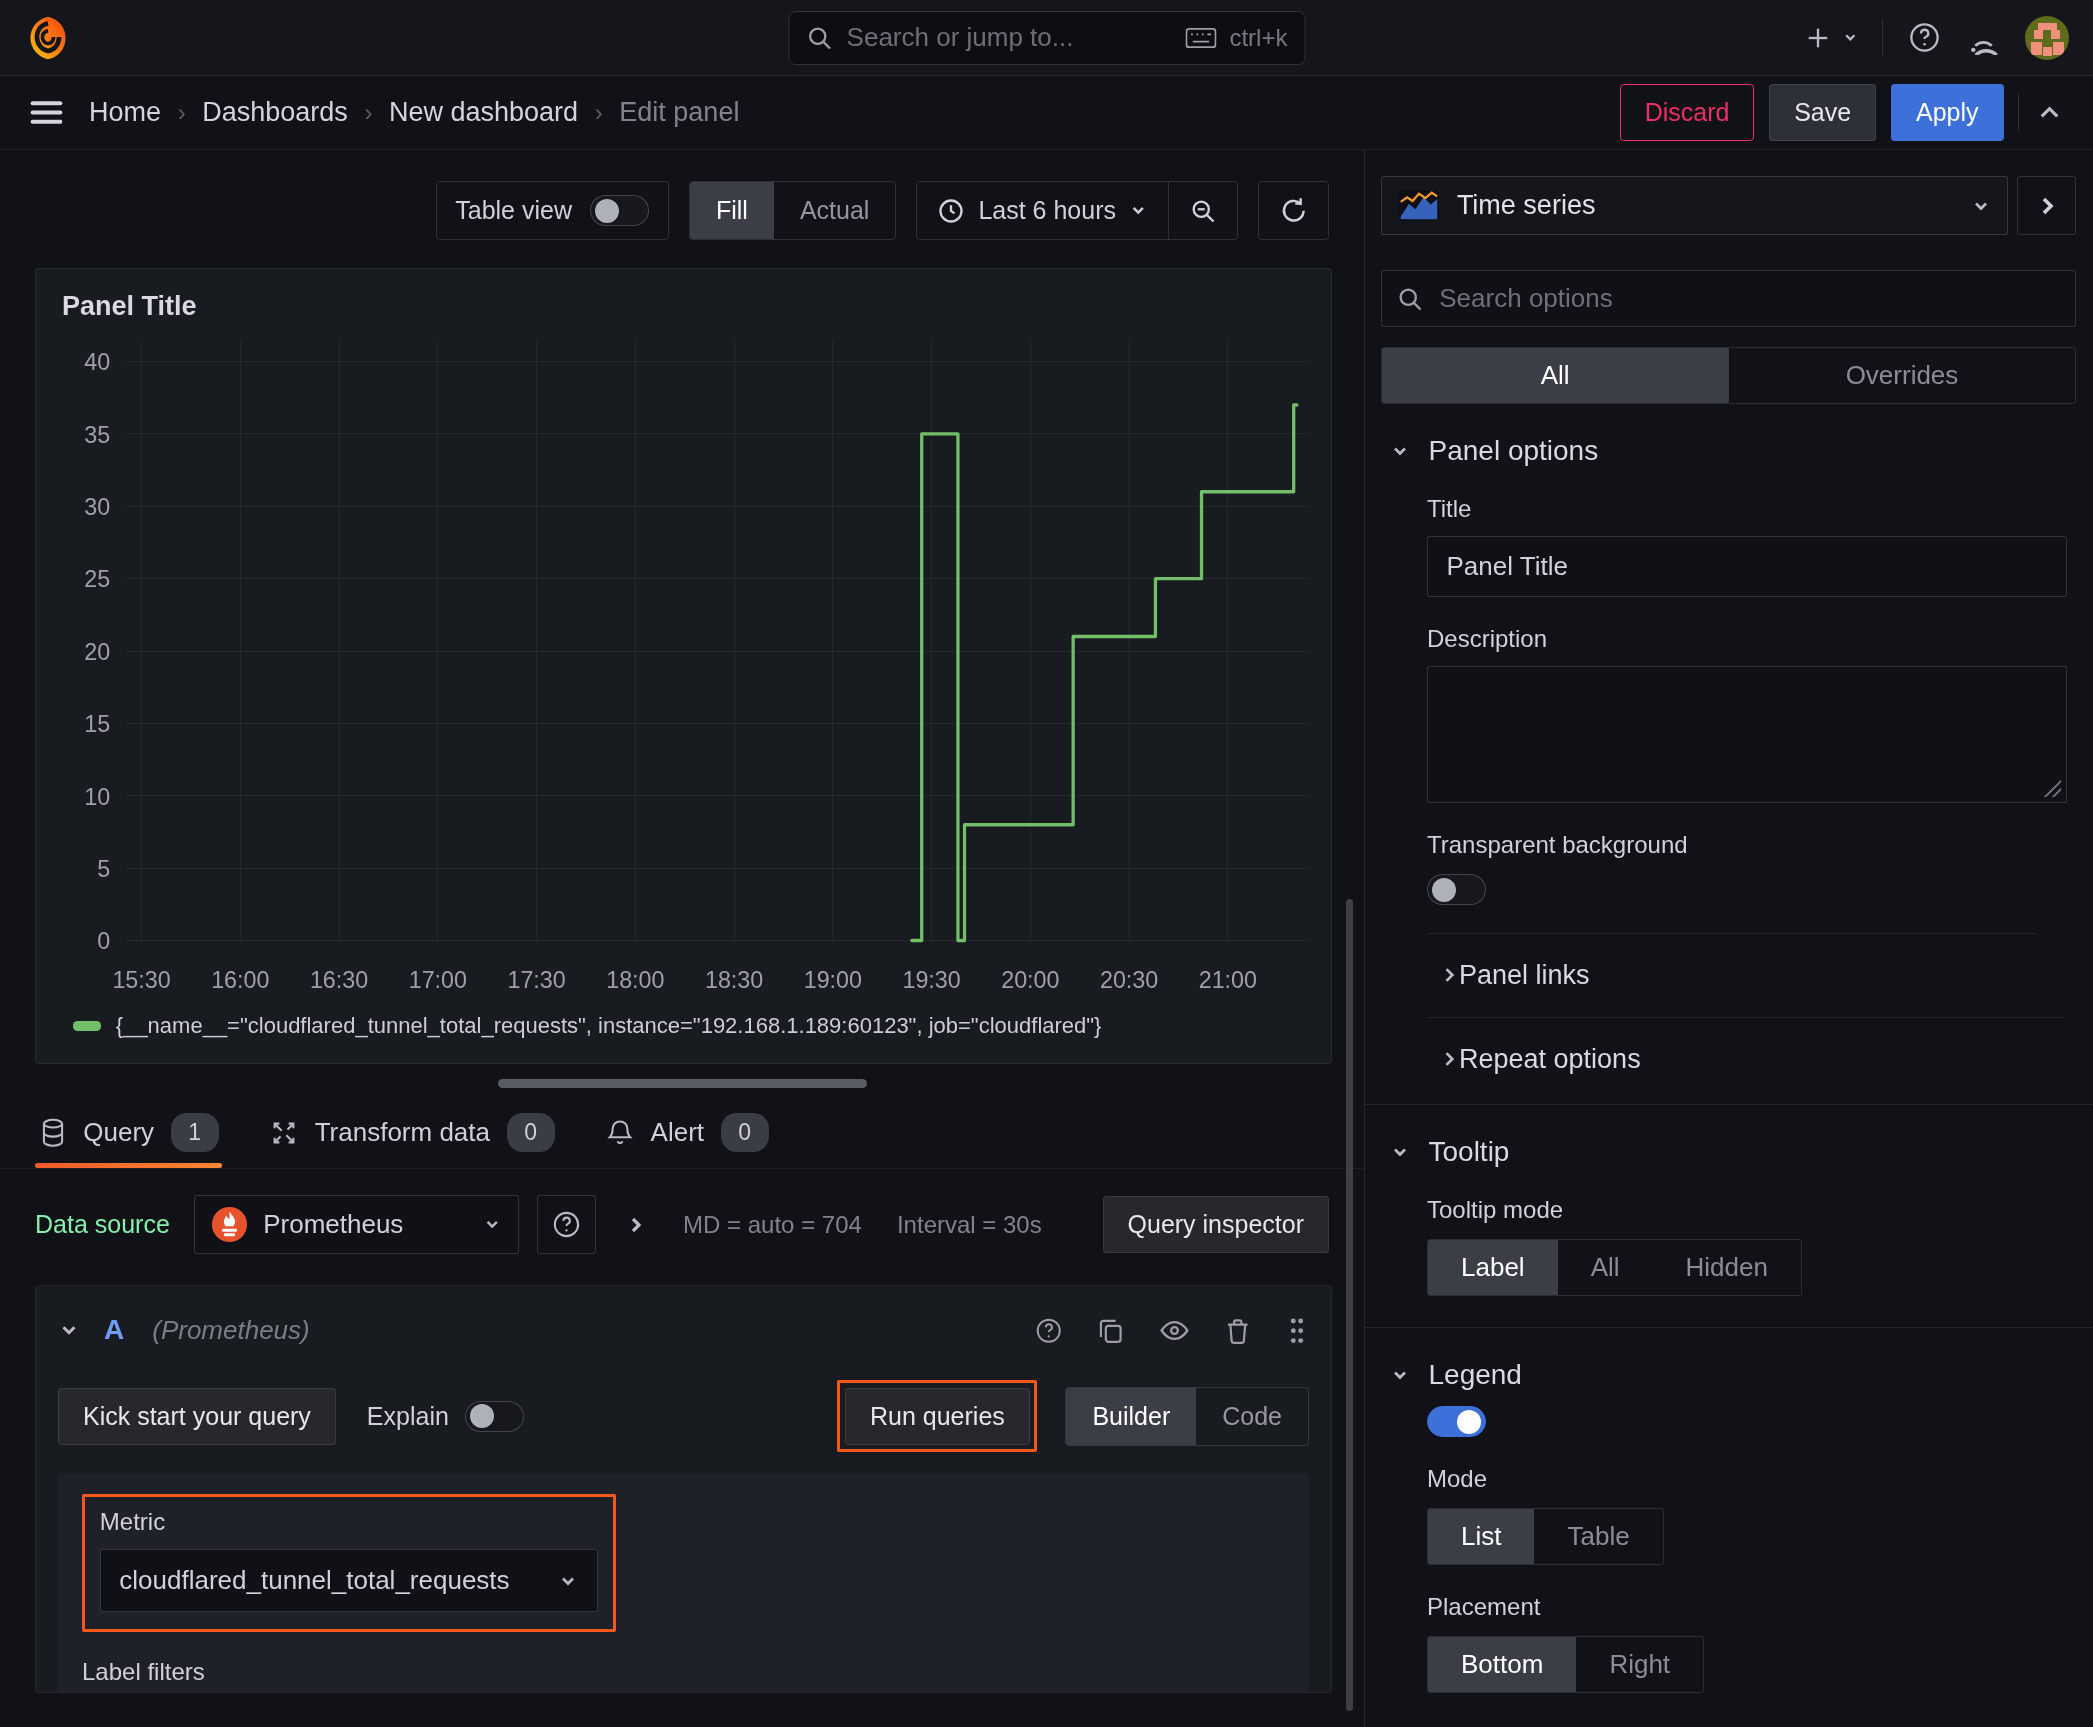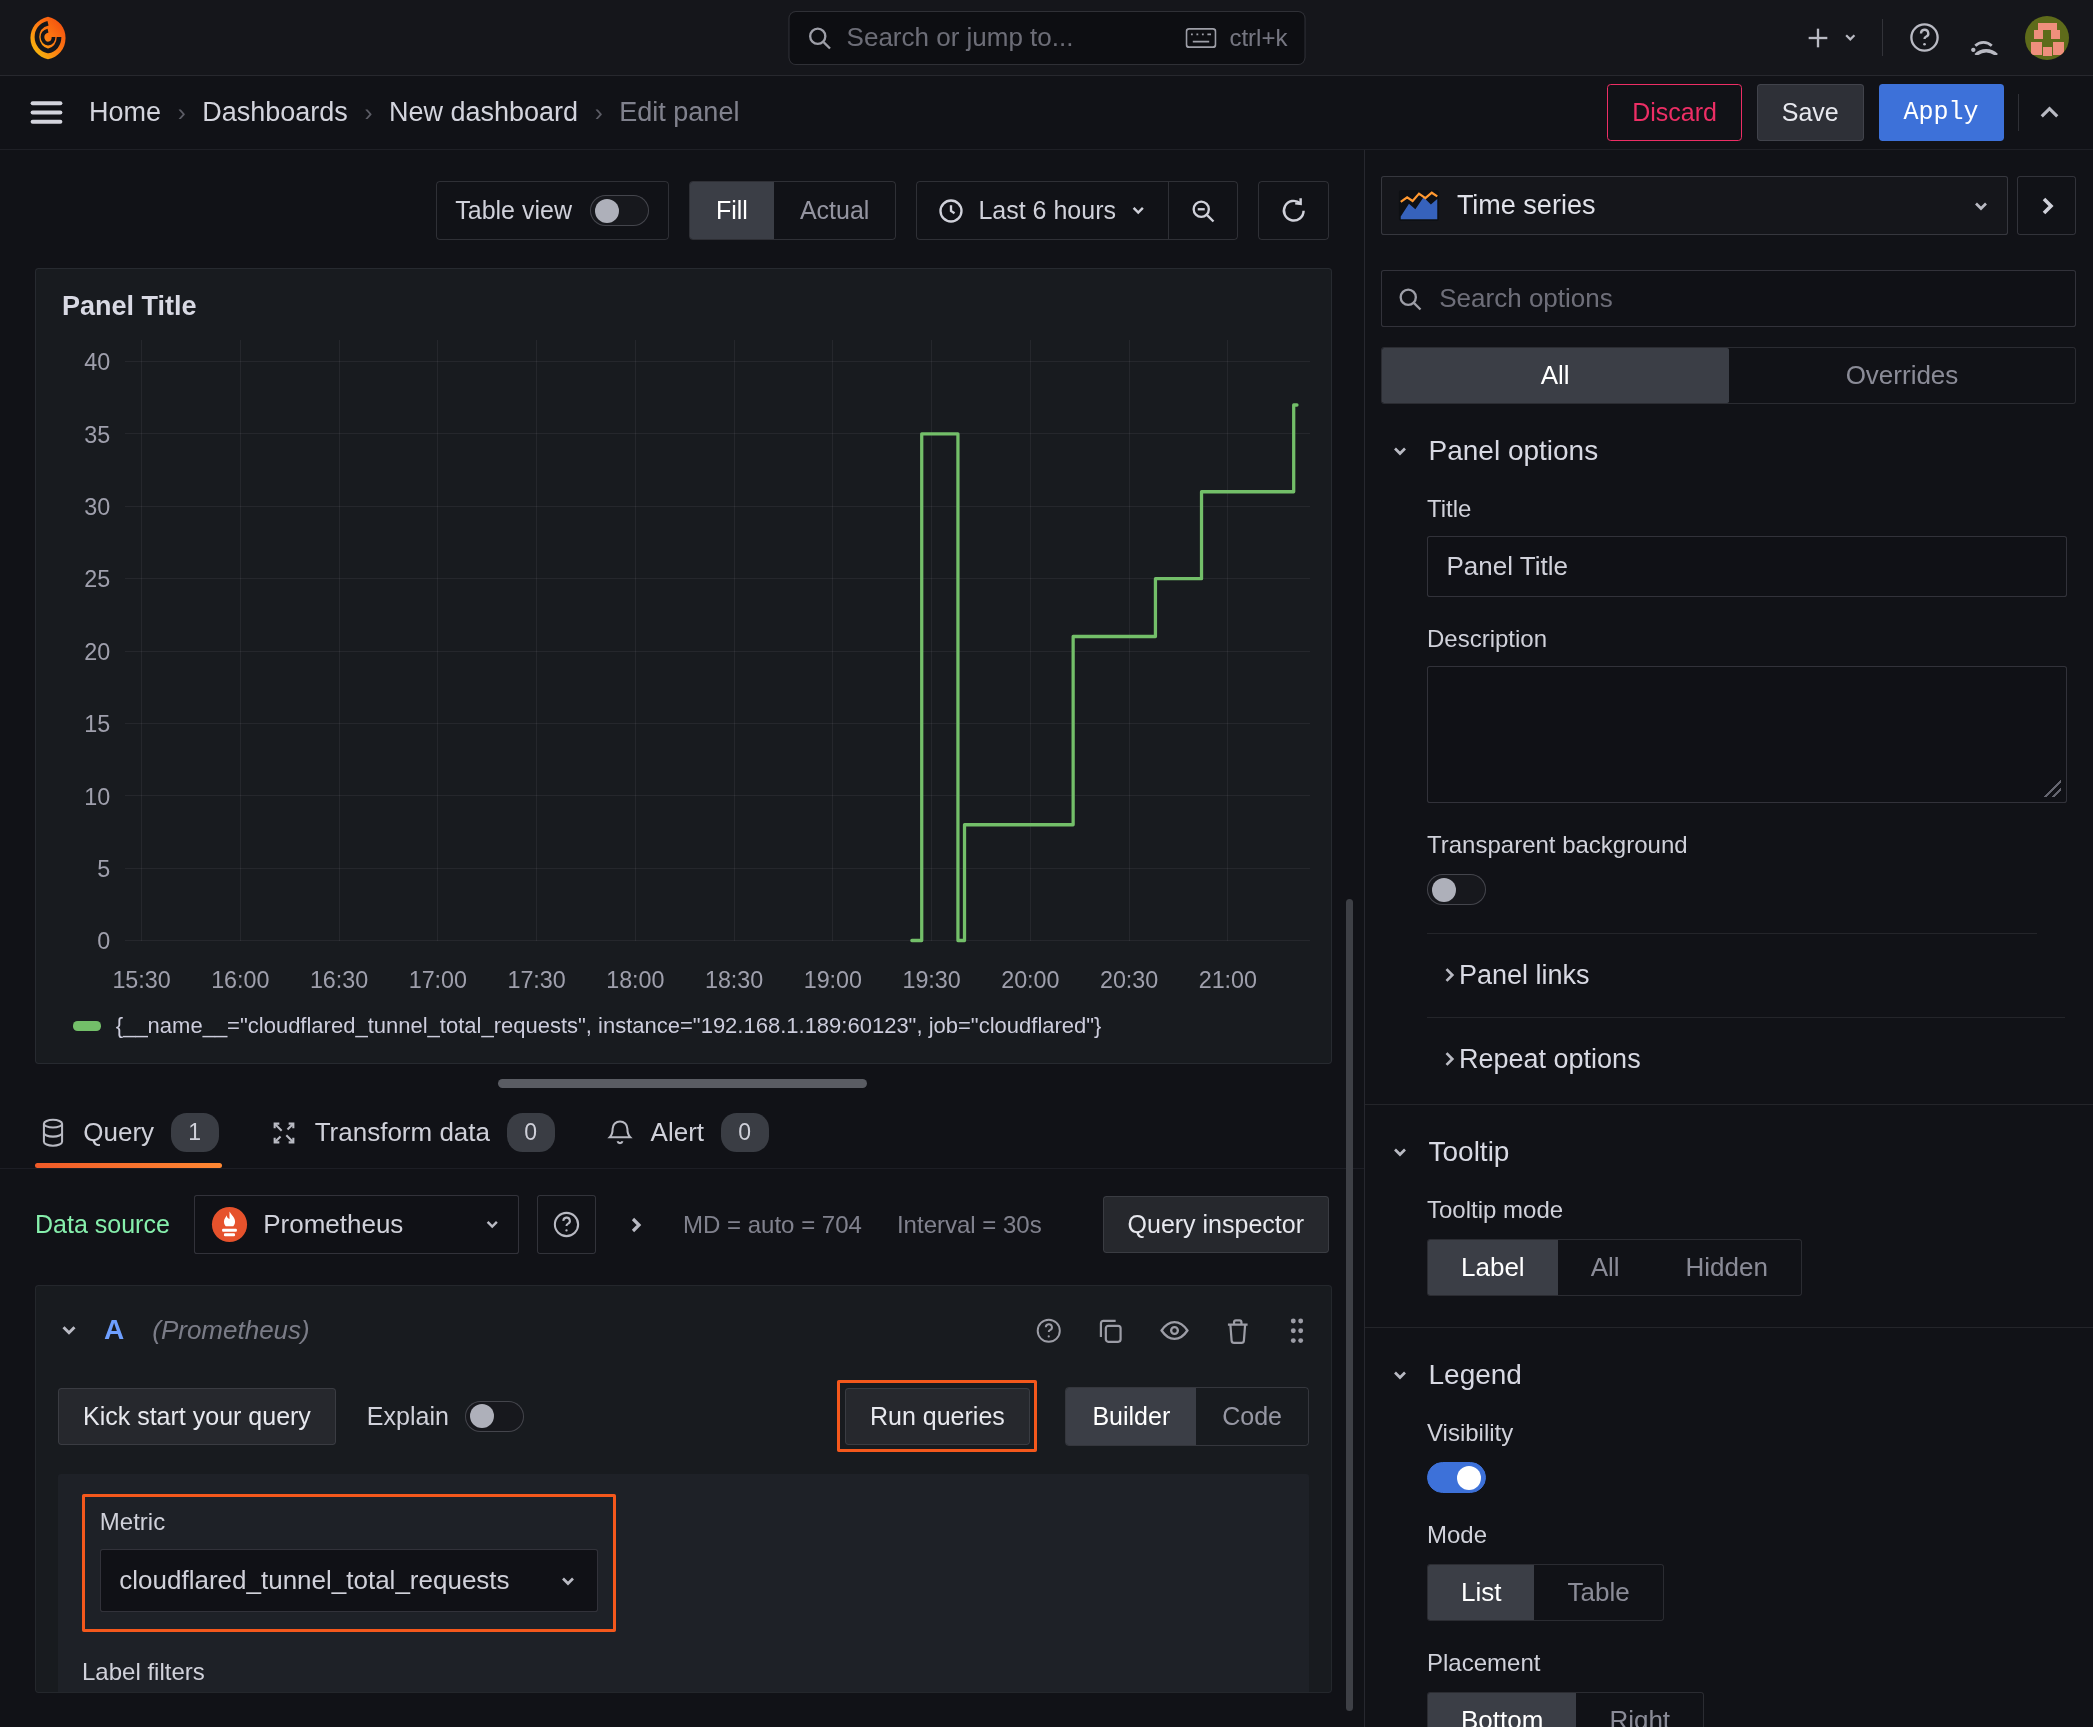--- a/index.html
+++ b/index.html
@@ -27,21 +27,21 @@
     display:flex; align-items:center; padding:0 28px; gap:24px; }
   .crumbs { display:flex; align-items:center; gap:16.6px; font-size:27px; }
   .crumb { color:#d3d4dd; cursor:pointer; }
   .crumb.current { color:rgba(204,204,220,0.60); }
   .crumb-sep { color:rgba(204,204,220,0.40); font-size:24px; }
   .nav-actions { margin-left:auto; display:flex; align-items:center; gap:14.8px; }
   .btn { height:57px; border-radius:3.7px; font-size:25px; display:inline-flex; align-items:center;
     padding:0 24px; cursor:pointer; border:0.9px solid transparent; white-space:nowrap; }
   .btn-discard { color:#ED2E65; border-color:#ED2E65; background:transparent; }
   .btn-secondary { background:#2e3037; color:#e7e8ee; border-color:rgba(204,204,220,0.12); }
-  .btn-primary { background:#3D71D9; color:#ffffff;font-family:Liberation Mono, monospace; }
+  .btn-primary { background:#3D71D9; color:#ffffff; }
 
   
   .main { display:flex; height:1578px; }
   .left { flex:1; position:relative; background:#111217; min-width:0; }
   .sidebar { width:729px; border-left:0.9px solid rgba(204,204,220,0.12); background:#111217;
     display:flex; flex-direction:column; }
 
   
   .panel-toolbar { display:flex; justify-content:flex-end; align-items:center; gap:20px;
     padding:31px 35px 0 35px; height:90px; }
@@ -617,21 +617,20 @@
       </div>
       <div class="divider-full"></div>
 
       <div class="sect-header">
         <svg width="20" height="20" viewBox="0 0 12 12" fill="none" stroke="#b9bac3" stroke-width="1.6">
             <path d="M3 4.5 L6 7.5 L9 4.5"></path>
           </svg>
         <span>Legend</span>
       </div>
       <div class="sect-body">
-        <div class="side-label">Visibility</div>
         <div class="toggle on" style="margin-top:14.8px;">
             <div class="knob"></div>
           </div>
         <div class="side-label">Mode</div>
         <div class="radio-group">
           <div class="radio-opt sel">List</div>
           <div class="radio-opt">Table</div>
         </div>
         <div class="side-label">Placement</div>
         <div class="radio-group">

